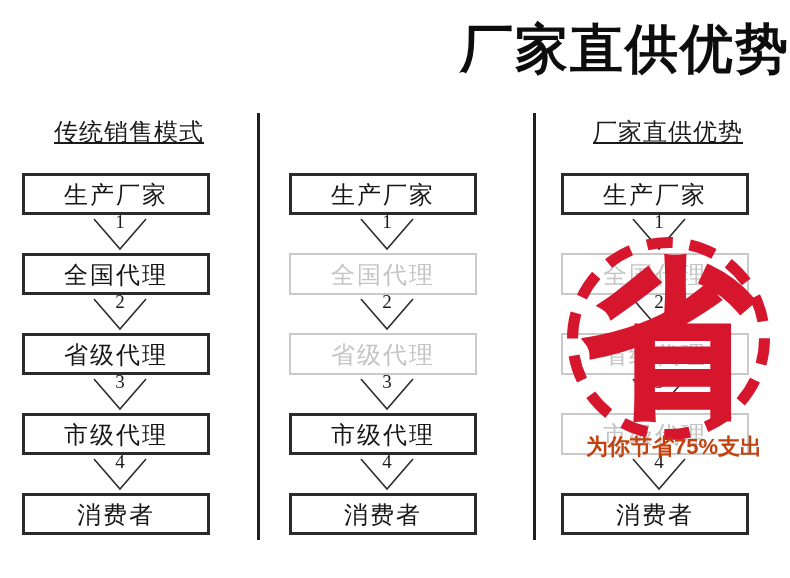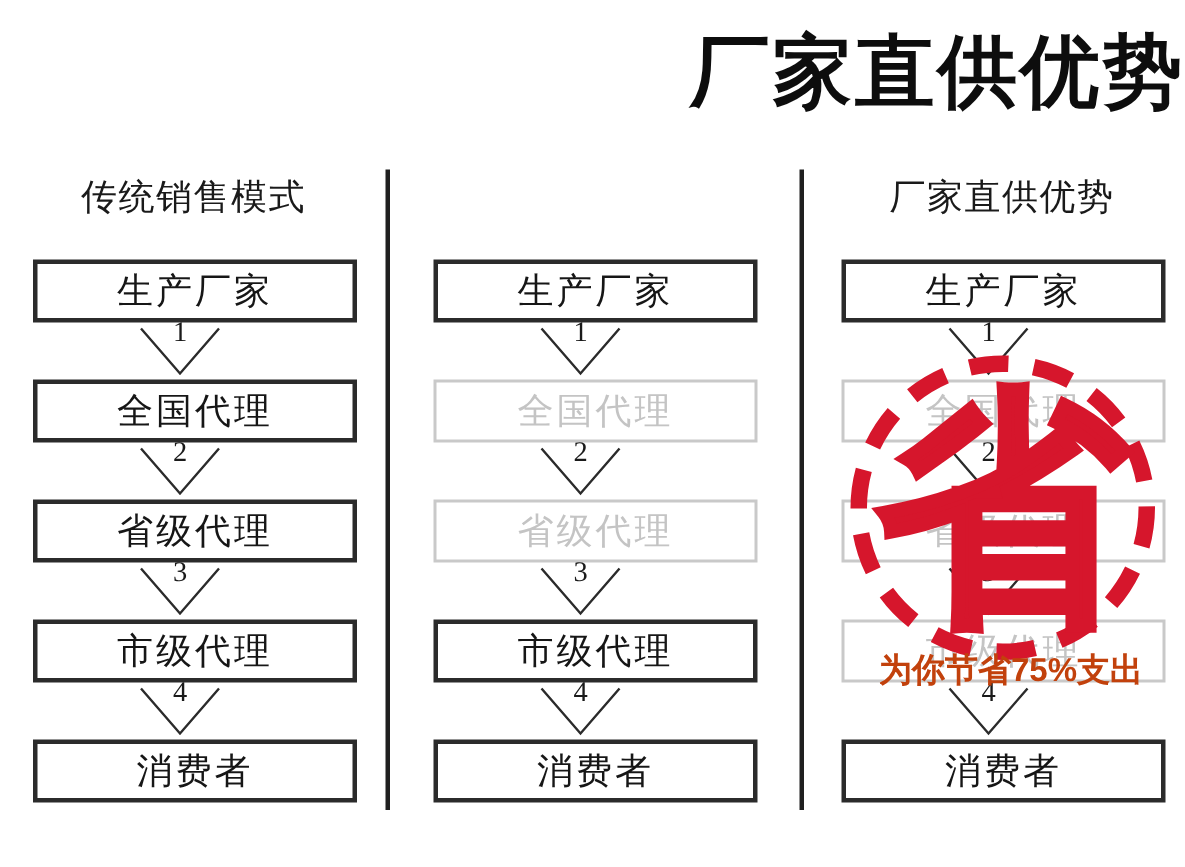--- a/index.html
+++ b/index.html
@@ -54,27 +54,28 @@
     position: absolute;
     top: 6px;
     left: 0;
     width: 238px;
     text-align: center;
     font-size: 24px;
     line-height: 32px;
     color: #1a1a1a;
     white-space: nowrap;
     letter-spacing: 1px;
+    text-decoration: underline;
   }
 
   
   .flow-box {
     position: absolute;
     left: 12px;
-    width: 216px;
+    width: 188px;
     height: 42px;
     border: 3px solid #2b2b2b;
     background: #ffffff;
     box-sizing: border-box;
     text-align: center;
     font-size: 24px;
     line-height: 38px;
     color: #161616;
     letter-spacing: 2px;
   }

